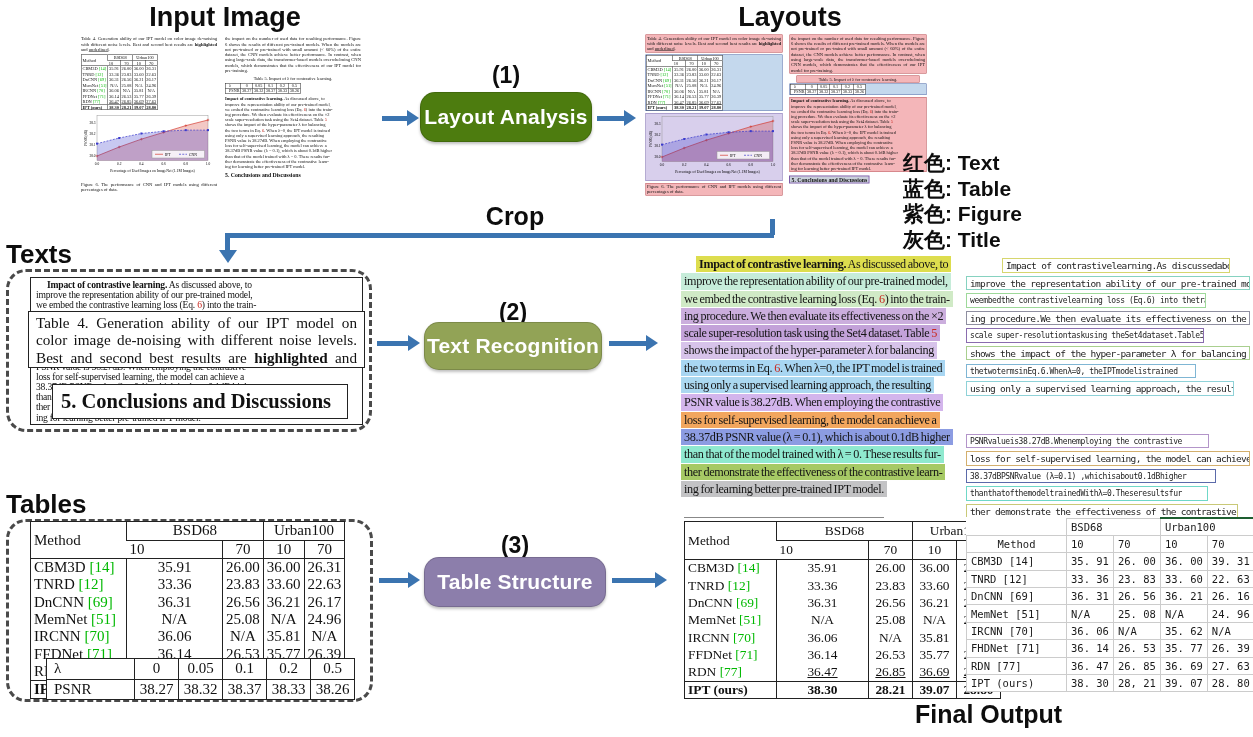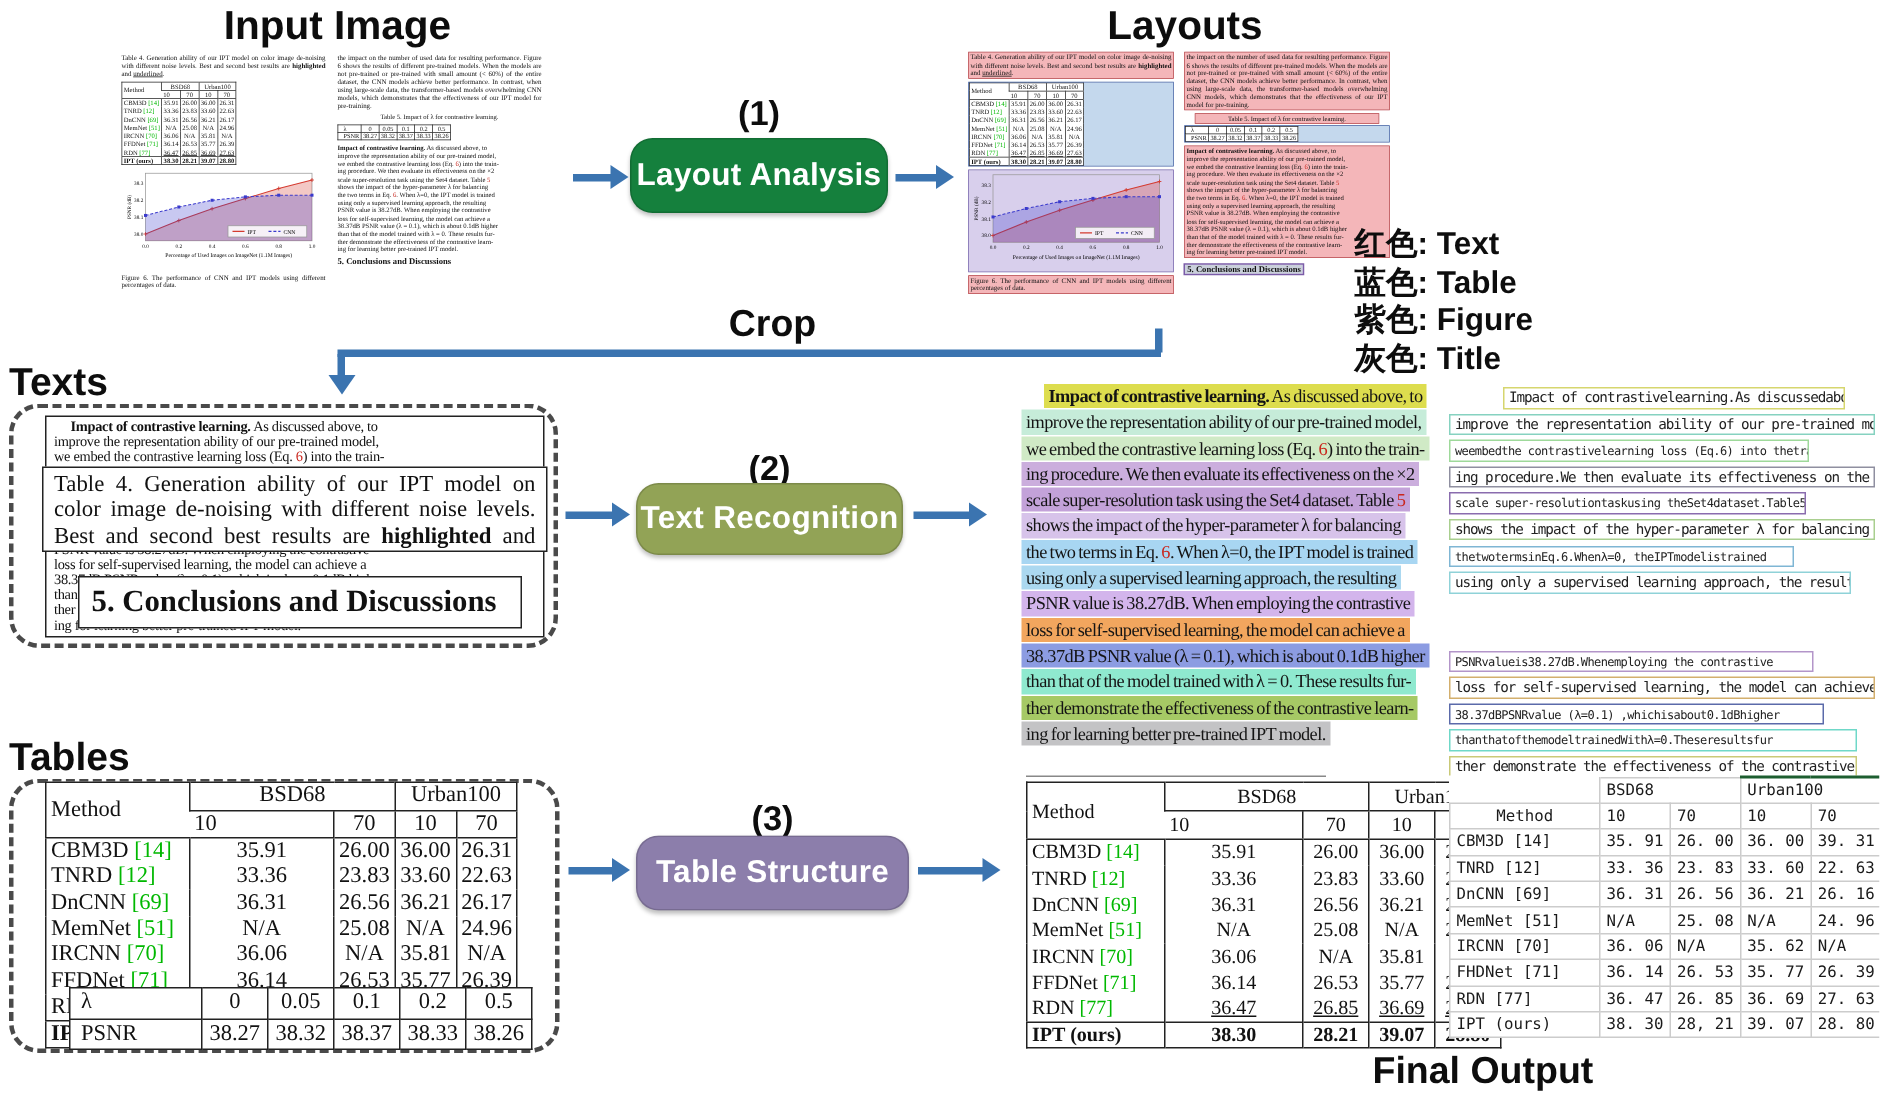--- a/index.html
+++ b/index.html
@@ -265,21 +265,21 @@
             <div class="tl"><span>than that of the model trained with λ = 0. These results fur-</span></div>
             <div class="tl"><span>ther demonstrate the effectiveness of the contrastive learn-</span></div>
             <div class="tl"><span>ing for learning better pre-trained IPT model.</span></div>
           </div>
         <div class="h5">5. Conclusions and Discussions</div>
       </div>
     </div>
   </div>
 
   <div class="step-num" style="left:420px;top:62px;width:172px">(1)</div>
-  <div class="pill" style="left: 420px; top: 92px; width: 172px; height: 50px; background: #15803d;">
+  <div class="pill" style="left: 420px; top: 92px; width: 172px; height: 50px; background: #4d7c0f;">
     <span>Layout Analysis</span>
   </div>
   <div class="harrow" style="left:382px;top:116px;width:26px"></div>
   <div class="harrow" style="left:597px;top:116px;width:28px"></div>
 
   <div class="page" style="left:640px;top:32px">
     <div class="page-inner">
       <div class="col">
         <div class="ov ov-text">
             <div class="smalltext"><span>Table 4. Generation ability of our IPT model on color image de-noising with different noise levels.  Best and second best results are </span><span class="b ">highlighted</span><span> and </span><span class="u">underlined</span><span>.</span></div>
@@ -518,21 +518,21 @@
       <div class="ocr lg" style="border-color: rgb(134, 210, 192); width: 284px;">improve the representation ability of our pre-trained model</div>
       <div class="ocr sm" style="border-color: rgb(158, 217, 154); width: 240px;">weembedthe contrastivelearning loss (Eq.6) into thetrain</div>
       <div class="ocr lg" style="border-color: rgb(143, 143, 160); width: 284px;">ing procedure.We then evaluate its effectiveness on the X2</div>
       <div class="ocr sm" style="border-color: rgb(138, 108, 174); width: 238px;">scale super-resolutiontaskusing theSet4dataset.Table5</div>
       <div class="ocr lg" style="border-color: rgb(169, 207, 143); width: 284px;">shows the impact of the hyper-parameter λ for balancing</div>
       <div class="ocr sm" style="border-color: rgb(127, 182, 212); width: 230px;">thetwotermsinEq.6.Whenλ=0, theIPTmodelistrained</div>
       <div class="ocr lg" style="border-color: rgb(143, 210, 216); width: 268px;">using only a supervised learning approach, the resulting</div>
       <div class="ocr sm" style="border-color: rgb(179, 149, 201); width: 243px; margin-top: 38px;">PSNRvalueis38.27dB.Whenemploying the contrastive</div>
       <div class="ocr lg" style="border-color: rgb(211, 175, 109); width: 284px;">loss for self-supervised learning,  the model can achieve a</div>
       <div class="ocr sm" style="border-color: rgb(91, 106, 170); width: 250px;">38.37dBPSNRvalue (λ=0.1) ,whichisabout0.1dBhigher</div>
-      <div class="ocr sm" style="border-color: rgb(111, 216, 200); width: 272px;">thanthatofthemodeltrainedWithλ=0.Theseresultsfur</div>
+      <div class="ocr sm" style="border-color: rgb(111, 216, 200); width: 242px;">thanthatofthemodeltrainedWithλ=0.Theseresultsfur</div>
       <div class="ocr lg" style="border-color: rgb(201, 201, 119); width: 272px;">ther demonstrate the effectiveness of the contrastive learn-</div>
       <div class="ocr sm" style="border-color: rgb(154, 154, 154); width: 186px;">ing for learningbetterpre-trainedIPTmodel</div>
     </div>
 
   <div class="dashedbox" style="left:6px;top:519px;width:367px;height:183px"></div>
   <div class="size-crop" style="left:30px;top:521px">
       <table class="mtable">
         <tbody>
           <tr>
             <td rowspan="2" class="mcell">Method</td>

